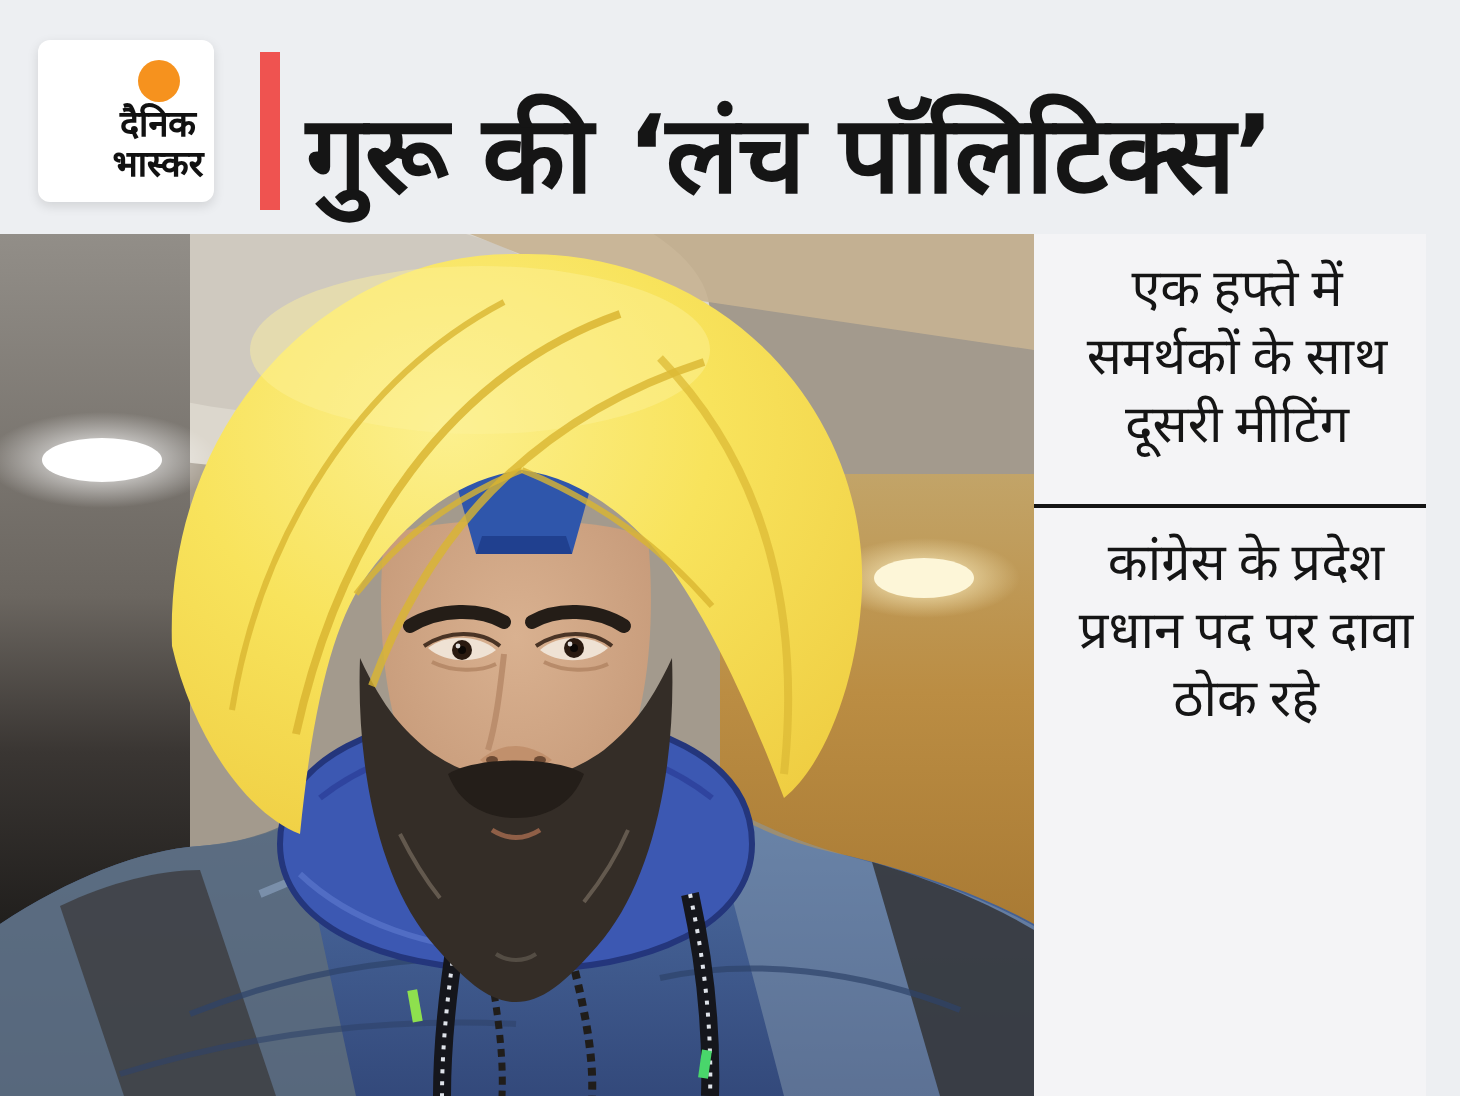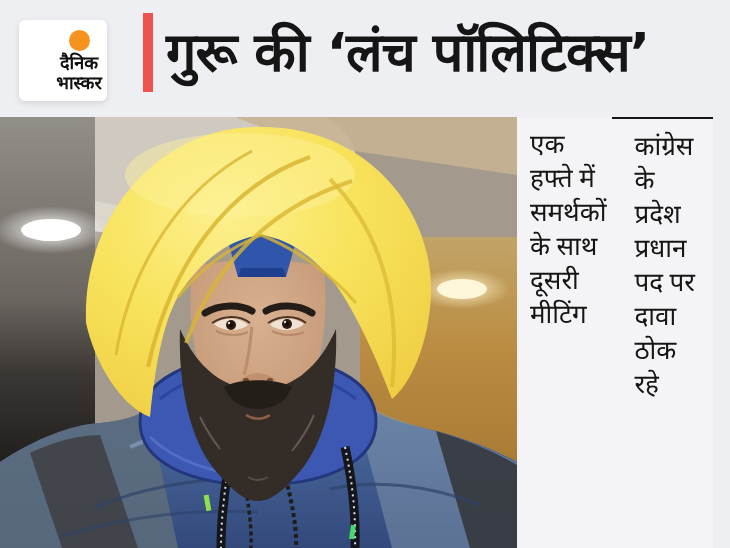--- a/index.html
+++ b/index.html
@@ -17,32 +17,32 @@
 
   
   .header{position:absolute;left:0;top:0;width:730px;height:117px;background:var(--header-bg);}
   .logo{position:absolute;left:19px;top:20px;width:88px;height:81px;background:#ffffff;
         border-radius:6px;box-shadow:0 2px 6px rgba(0,0,0,.12);
         display:flex;flex-direction:column;align-items:center;justify-content:flex-start;padding-left:32px;}
   .logo-dot{width:21px;height:21px;border-radius:50%;background:var(--logo-orange);margin-top:10px;}
   .logo-text{margin-top:2px;text-align:center;font-weight:800;color:#111;
              font-size:18px;line-height:20px;letter-spacing:0;}
   .logo-text span{display:block;}
-  .headline-row{position:absolute;left:143px;top:0;height:105px;display:flex;align-items:center;}
+  .headline-row{position:absolute;left:130px;top:0;height:105px;display:flex;align-items:flex-end;}
   .red-bar{width:10px;height:79px;background:var(--accent-red);flex:0 0 auto;}
   .headline{margin:0 0 0 13px;font-size:54px;line-height:1;font-weight:800;color:var(--text-dark);
             white-space:nowrap;letter-spacing:-1px;font-family:"DejaVu Sans","Liberation Sans",sans-serif;}
 
   
   .photo{position:absolute;left:0;top:117px;width:517px;height:431px;margin:0;padding:0;overflow:hidden;}
   .photo svg{display:block;width:517px;height:431px;}
 
   
   .panel{position:absolute;left:517px;top:117px;width:196px;height:431px;background:var(--panel-bg);
-         display:flex;flex-direction:row;}
+         display:flex;flex-direction:column;text-align:center;}
   .panel-item{padding:11px 6px 0 13px;}
   .panel-item:nth-child(1){height:135px;}
   .panel-item:nth-child(2){height:143px;border-top:2px solid var(--divider);padding-left:22px;}
   .panel-item:nth-child(3){height:153px;border-top:2px solid var(--divider);}
   .panel-text{white-space:pre-line;font-family:"Liberation Serif","DejaVu Serif",serif;
               font-size:26px;line-height:34px;color:var(--text-dark);}
 </style>
 </head>
 <body>
 

